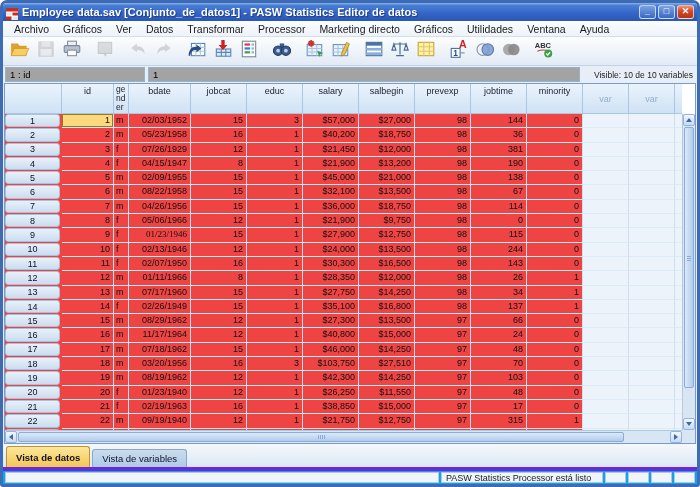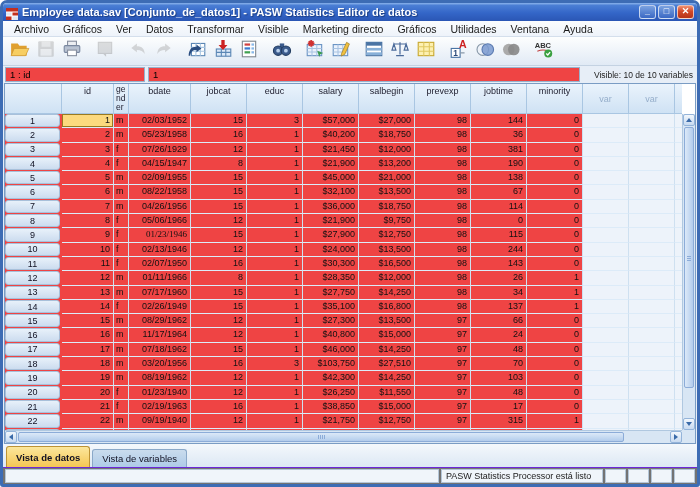--- a/index.html
+++ b/index.html
@@ -30,21 +30,21 @@
              background:linear-gradient(180deg,#fdfefe,#e1eaf5); border-bottom:1px solid #c4d2e2; }
   .tbtn { width:26px; height:25px; display:flex; align-items:center; justify-content:center;
           border:1px solid transparent; border-radius:2px; }
   .tbtn svg { width:20px; height:20px; }
   .tbtn.disabled { opacity:.4; filter:grayscale(1); }
   .tbtn.gap { margin-left:7px; }
 
   
   .cellref { height:17px; flex:0 0 17px; display:flex; align-items:stretch; gap:3px; padding:1px 2px;
              background:#e7eef7; font-size:9.5px; }
-  .refbox { background:#ef4444; border:1px solid #98b2cc; padding:0 4px; display:flex; align-items:center; }
+  .refbox { background:#a3a3a3; border:1px solid #98b2cc; padding:0 4px; display:flex; align-items:center; }
   .refbox.name { flex:0 0 140px; }
   .refbox.value { flex:1; }
   .visible-info { flex:0 0 112px; display:flex; align-items:center; justify-content:flex-end;
                   font-size:8.5px; color:#222; padding-right:2px; }
 
   
   .tablepanel { flex:1; position:relative; margin:0 1px; border:1px solid #7a9cc4; background:#fff; overflow:hidden; }
   .sheet { position:absolute; left:0; top:0; right:13px; bottom:13px; overflow:hidden; background:#ef4444; }
   .trow { display:flex; height:14.3px; }
   .trow.thead { height:30px; }
@@ -95,21 +95,21 @@
   .tabsbar { height:23px; flex:0 0 23px; display:flex; align-items:flex-end; gap:2px; padding:0 0 0 3px;
              background:linear-gradient(180deg,#f4f8fc,#dce8f4); }
   .tab { height:18px; padding:0 9px; font-size:9.5px; display:flex; align-items:center; color:#112;
          border:1px solid #8aa8c8; border-bottom:none; border-radius:3px 3px 0 0;
          background:linear-gradient(180deg,#cadced,#aecbe8); }
   .tab.active { height:21px; font-weight:bold; border-color:#bd9334;
                 background:linear-gradient(180deg,#fce79c,#f4c654); }
 
   
   .statusbar { height:17px; flex:0 0 17px; display:flex; gap:2px; padding:1px 2px;
-               background:#737373; border-top:1px solid #6d28d9; font-size:9px; color:#222; }
+               background:#0ea5e9; border-top:4px solid #6d28d9; font-size:9px; color:#222; }
   .pane { border:1px solid #b4c6d8; background:#f0f5fa; display:flex; align-items:center; padding:0 4px; }
   .pane.main { flex:1; }
   .pane.msg { flex:0 0 162px; }
   .pane.sm { flex:0 0 21px; }
 </style>
 </head>
 <body>
 
 <div class="window">
 
@@ -131,21 +131,21 @@
       <span class="winbtn close">✕</span>
     </span>
   </div>
 
   <div class="menubar">
       <span class="menu-item">Archivo</span>
       <span class="menu-item">Gráficos</span>
       <span class="menu-item">Ver</span>
       <span class="menu-item">Datos</span>
       <span class="menu-item">Transformar</span>
-      <span class="menu-item">Visible</span>
+      <span class="menu-item">Processor</span>
       <span class="menu-item">Marketing directo</span>
       <span class="menu-item">Gráficos</span>
       <span class="menu-item">Utilidades</span>
       <span class="menu-item">Ventana</span>
       <span class="menu-item">Ayuda</span>
     </div>
 
   <div class="toolbar">
       <div class="tbtn">
         <span><svg viewBox="0 0 18 18">

